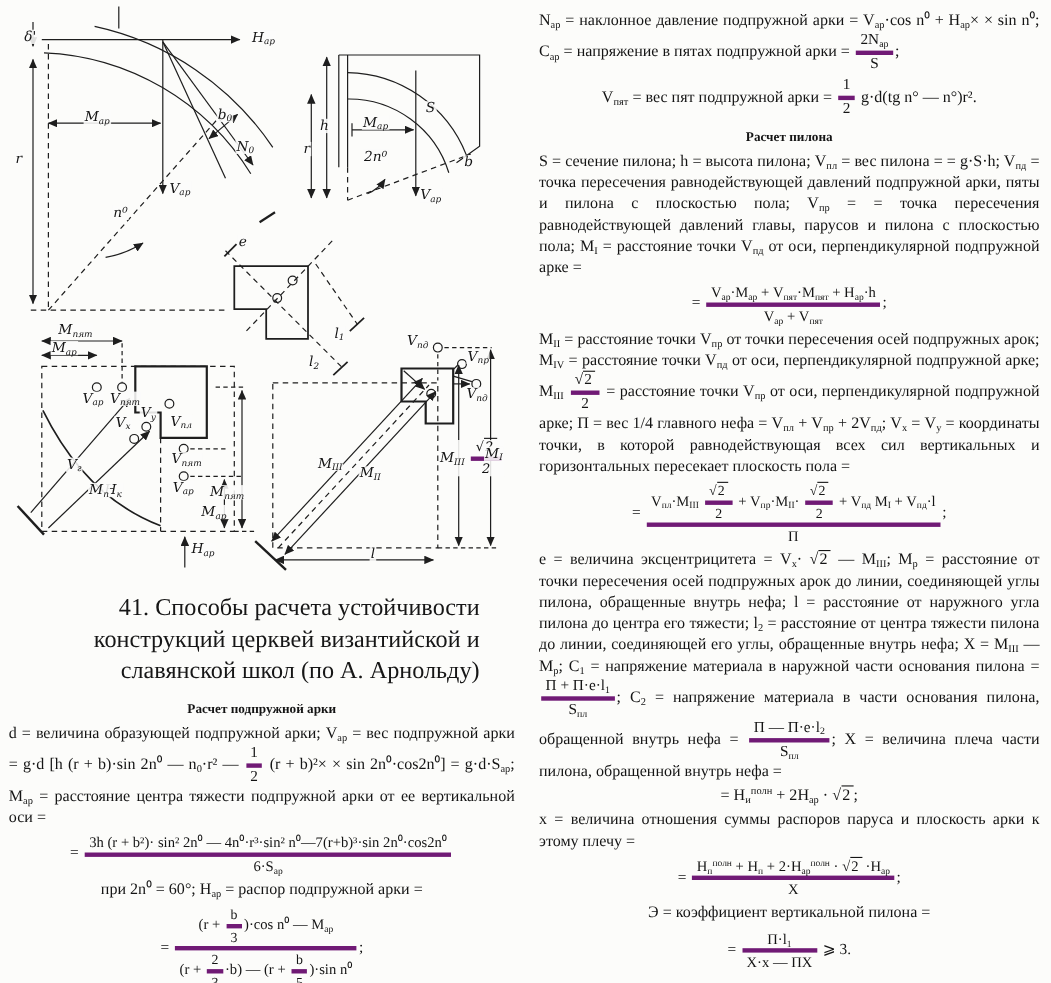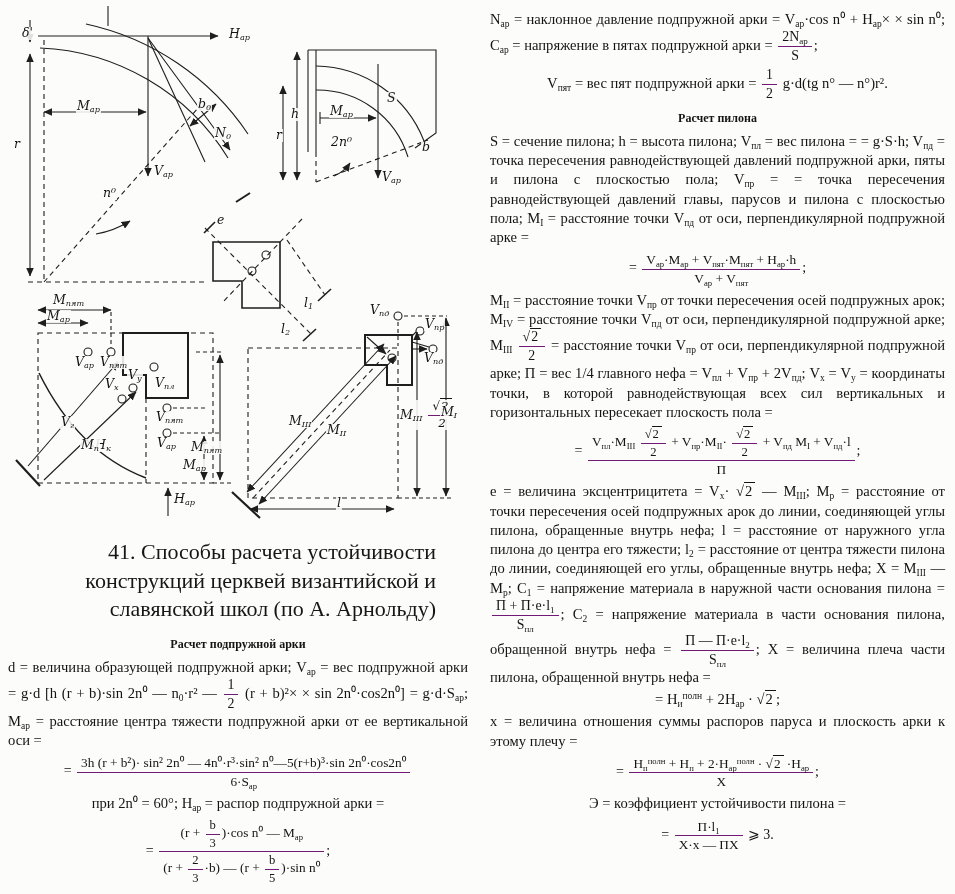--- a/index.html
+++ b/index.html
@@ -24,21 +24,21 @@
   }
   .left-text{padding:4px 10px 0 8px;}
   .blk{font-size:14.6px;line-height:1.32;color:#141414;}
   .blk-para{text-align:justify;margin:2px 0;}
   .blk-center{text-align:center;margin:3px 0;}
   .blk-display{text-align:center;margin:5px 0;font-size:14px;line-height:1.25;}
   .blk-heading{text-align:center;font-weight:bold;margin:9px 0 5px 0;font-size:12px;}
   sub{font-size:.65em;vertical-align:-0.3em;line-height:0;}
   sup{font-size:.65em;vertical-align:0.5em;line-height:0;}
   .frac{display:inline-block;vertical-align:middle;text-align:center;padding:0 2px;font-size:.95em;line-height:1.15;}
-  .frac>.num{display:block;border-bottom:1px solid #701a75;padding:0 4px 1px 4px;}
+  .frac>.num{display:block;border-bottom:4px solid #701a75;padding:0 4px 1px 4px;}
   .frac>.den{display:block;padding:1px 4px 0 4px;}
   .sqrt{white-space:nowrap;}
   .sqrt>.ovl{border-top:1px solid #141414;padding:0 3px 0 1px;}
 </style>
 </head>
 <body>
 
 <div class="sheet">
 
   <div class="col-left">
@@ -191,35 +191,35 @@
           <span class="fig-label" style="left: 440px; top: 406px;">M<sub>I</sub></span>
           <span class="fig-label" style="left: 336px; top: 497px;">l</span>
         </div>
     </div>
 
     <div class="caption">41.  Способы  расчета  устойчивости  конструкций церквей  византийской  и  славянской  школ (по  А.  Арнольду)</div>
 
     <div class="left-text">
         <div class="blk blk-heading">Расчет подпружной арки</div>
         <div class="blk blk-para">d = величина  образующей  подпружной  арки;  V<sub>ар</sub> = вес подпружной арки = g·d [h (r + b)·sin 2n⁰ — n<sub>0</sub>·r² — <span class="frac"><span class="num">1</span><span class="den">2</span></span> (r + b)²× × sin 2n⁰·cos2n⁰] = g·d·S<sub>ар</sub>; M<sub>ар</sub> = расстояние  центра  тяжести подпружной  арки  от  ее  вертикальной  оси =</div>
-        <div class="blk blk-display">= <span class="frac"><span class="num">3h (r + b²)· sin² 2n⁰ — 4n⁰·r³·sin² n⁰—5(r+b)³·sin 2n⁰·cos2n⁰</span><span class="den">6·S<sub>ар</sub></span></span></div>
+        <div class="blk blk-display">= <span class="frac"><span class="num">3h (r + b²)· sin² 2n⁰ — 4n⁰·r³·sin² n⁰—7(r+b)³·sin 2n⁰·cos2n⁰</span><span class="den">6·S<sub>ар</sub></span></span></div>
         <div class="blk blk-center">при 2n⁰ = 60°;  H<sub>ар</sub> = распор подпружной арки =</div>
         <div class="blk blk-display">= <span class="frac"><span class="num">(r + <span class="frac"><span class="num">b</span><span class="den">3</span></span>)·cos n⁰ — M<sub>ар</sub></span><span class="den">(r + <span class="frac"><span class="num">2</span><span class="den">3</span></span>·b) — (r + <span class="frac"><span class="num">b</span><span class="den">5</span></span>)·sin n⁰</span></span>;</div>
       </div>
   </div>
 
   <div class="col-right">
       <div class="blk blk-para">N<sub>ар</sub> = наклонное давление подпружной арки = V<sub>ар</sub>·cos n⁰ + H<sub>ар</sub>× × sin n⁰;  C<sub>ар</sub> = напряжение  в  пятах  подпружной  арки = <span class="frac"><span class="num">2N<sub>ар</sub></span><span class="den">S</span></span>;</div>
       <div class="blk blk-center">V<sub>пят</sub> = вес  пят  подпружной  арки = <span class="frac"><span class="num">1</span><span class="den">2</span></span> g·d(tg n° — n°)r².</div>
       <div class="blk blk-heading">Расчет пилона</div>
       <div class="blk blk-para">S = сечение  пилона;  h = высота  пилона;  V<sub>пл</sub> = вес  пилона = = g·S·h;  V<sub>пд</sub> = точка  пересечения  равнодействующей  давлений подпружной  арки,  пяты  и  пилона  с  плоскостью  пола;  V<sub>пр</sub> = = точка  пересечения  равнодействующей  давлений  главы,  парусов  и  пилона  с  плоскостью  пола;  M<sub>I</sub> = расстояние  точки  V<sub>пд</sub> от оси, перпендикулярной подпружной арке =</div>
       <div class="blk blk-display">= <span class="frac"><span class="num">V<sub>ар</sub>·M<sub>ар</sub> + V<sub>пят</sub>·M<sub>пят</sub> + H<sub>ар</sub>·h</span><span class="den">V<sub>ар</sub> + V<sub>пят</sub></span></span>;</div>
       <div class="blk blk-para">M<sub>II</sub> = расстояние точки V<sub>пр</sub> от точки пересечения осей подпружных арок;  M<sub>IV</sub> = расстояние точки V<sub>пд</sub> от оси, перпендикулярной подпружной арке;  M<sub>III</sub> <span class="frac"><span class="num"><span class="sqrt">√<span class="ovl">2</span></span></span><span class="den">2</span></span> = расстояние точки V<sub>пр</sub> от оси,  перпендикулярной  подпружной  арке;  П = вес 1/4 главного нефа = V<sub>пл</sub> + V<sub>пр</sub> + 2V<sub>пд</sub>;  V<sub>х</sub> = V<sub>у</sub> = координаты  точки,  в  которой равнодействующая всех сил вертикальных и горизонтальных пересекает плоскость пола =</div>
       <div class="blk blk-display">= <span class="frac"><span class="num">V<sub>пл</sub>·M<sub>III</sub> <span class="frac"><span class="num"><span class="sqrt">√<span class="ovl">2</span></span></span><span class="den">2</span></span> + V<sub>пр</sub>·M<sub>II</sub>· <span class="frac"><span class="num"><span class="sqrt">√<span class="ovl">2</span></span></span><span class="den">2</span></span> + V<sub>пд</sub> M<sub>I</sub> + V<sub>пд</sub>·l</span><span class="den">П</span></span>;</div>
       <div class="blk blk-para">e = величина  эксцентрицитета = V<sub>х</sub>· <span class="sqrt">√<span class="ovl">2</span></span> — M<sub>III</sub>;  M<sub>р</sub> = расстояние  от  точки  пересечения  осей  подпружных  арок  до  линии, соединяющей углы пилона, обращенные внутрь нефа;  l = расстояние  от  наружного  угла  пилона  до  центра  его  тяжести; l<sub>2</sub> = расстояние  от  центра  тяжести  пилона  до  линии,  соединяющей  его  углы,  обращенные  внутрь  нефа;  X = M<sub>III</sub> — M<sub>р</sub>; C<sub>1</sub> = напряжение  материала  в  наружной  части  основания  пилона = <span class="frac"><span class="num">П + П·e·l<sub>1</sub></span><span class="den">S<sub>пл</sub></span></span>;  C<sub>2</sub> = напряжение  материала  в  части  основания пилона,  обращенной  внутрь  нефа = <span class="frac"><span class="num">П — П·e·l<sub>2</sub></span><span class="den">S<sub>пл</sub></span></span>;  X = величина плеча части пилона, обращенной внутрь нефа =</div>
       <div class="blk blk-center">= H<sub>и</sub><sup>полн</sup> + 2H<sub>ар</sub> · <span class="sqrt">√<span class="ovl">2</span></span>;</div>
       <div class="blk blk-para">x = величина  отношения  суммы  распоров  паруса  и  плоскость арки к этому плечу =</div>
       <div class="blk blk-display">= <span class="frac"><span class="num">H<sub>п</sub><sup>полн</sup> + H<sub>п</sub> + 2·H<sub>ар</sub><sup>полн</sup>  ·  <span class="sqrt">√<span class="ovl">2</span></span>  ·H<sub>ар</sub></span><span class="den">X</span></span>;</div>
-      <div class="blk blk-center">Э = коэффициент устойчивости пилона =</div>
+      <div class="blk blk-center">Э = коэффициент вертикальной пилона =</div>
       <div class="blk blk-display">= <span class="frac"><span class="num">П·l<sub>1</sub></span><span class="den">X·x — ПX</span></span> ⩾ 3.</div>
     </div>
 
 </div>
 
 </body></html>

